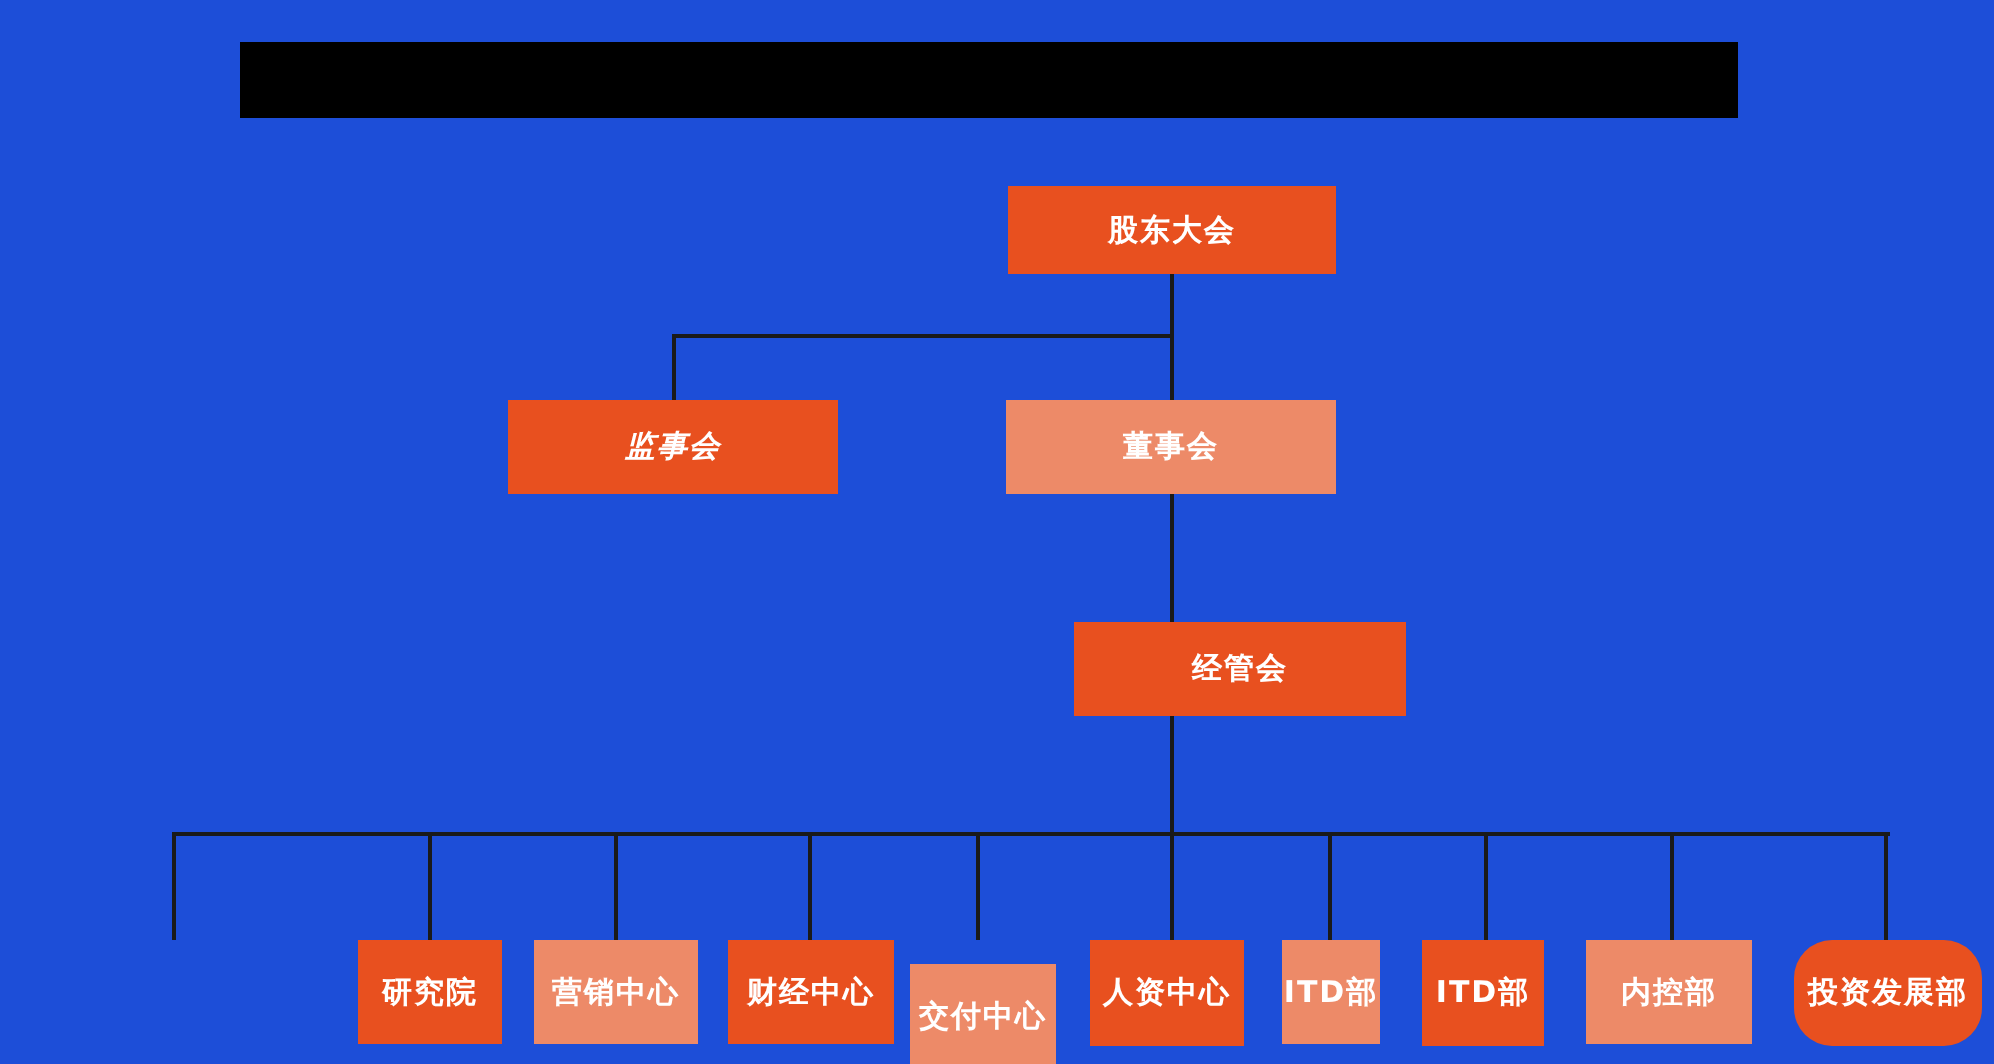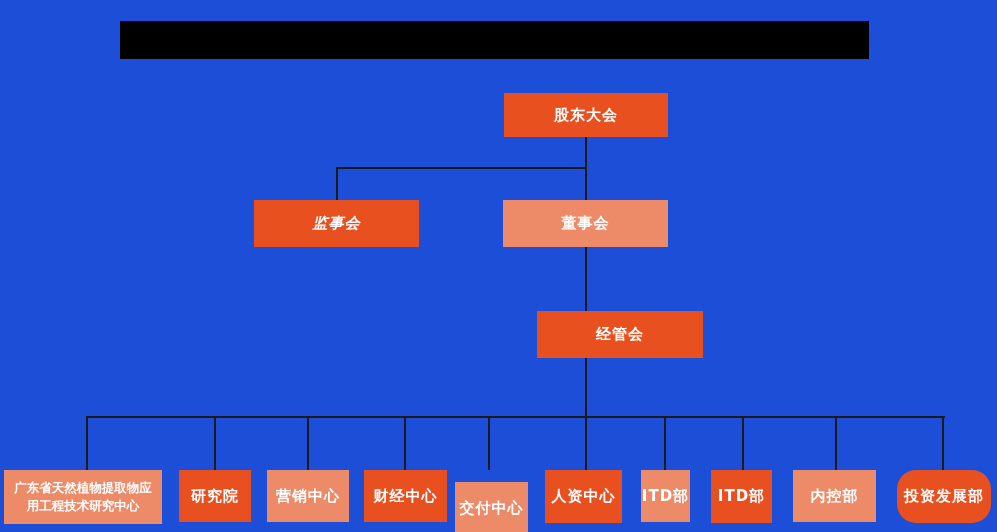--- a/index.html
+++ b/index.html
@@ -75,24 +75,20 @@
     <span class="node-label">监事会</span>
   </div>
   <div class="node light n-board">
     <span class="node-label">董事会</span>
   </div>
 
   <div class="node dark n-management">
     <span class="node-label">经管会</span>
   </div>
 
-  <div class="node light node-multiline n-d0">
-    <span class="node-label">广东省天然植物提取物应
-用工程技术研究中心</span>
-  </div>
   <div class="node dark n-d1">
     <span class="node-label">研究院</span>
   </div>
   <div class="node light n-d2">
     <span class="node-label">营销中心</span>
   </div>
   <div class="node dark n-d3">
     <span class="node-label">财经中心</span>
   </div>
   <div class="node light n-d4">

